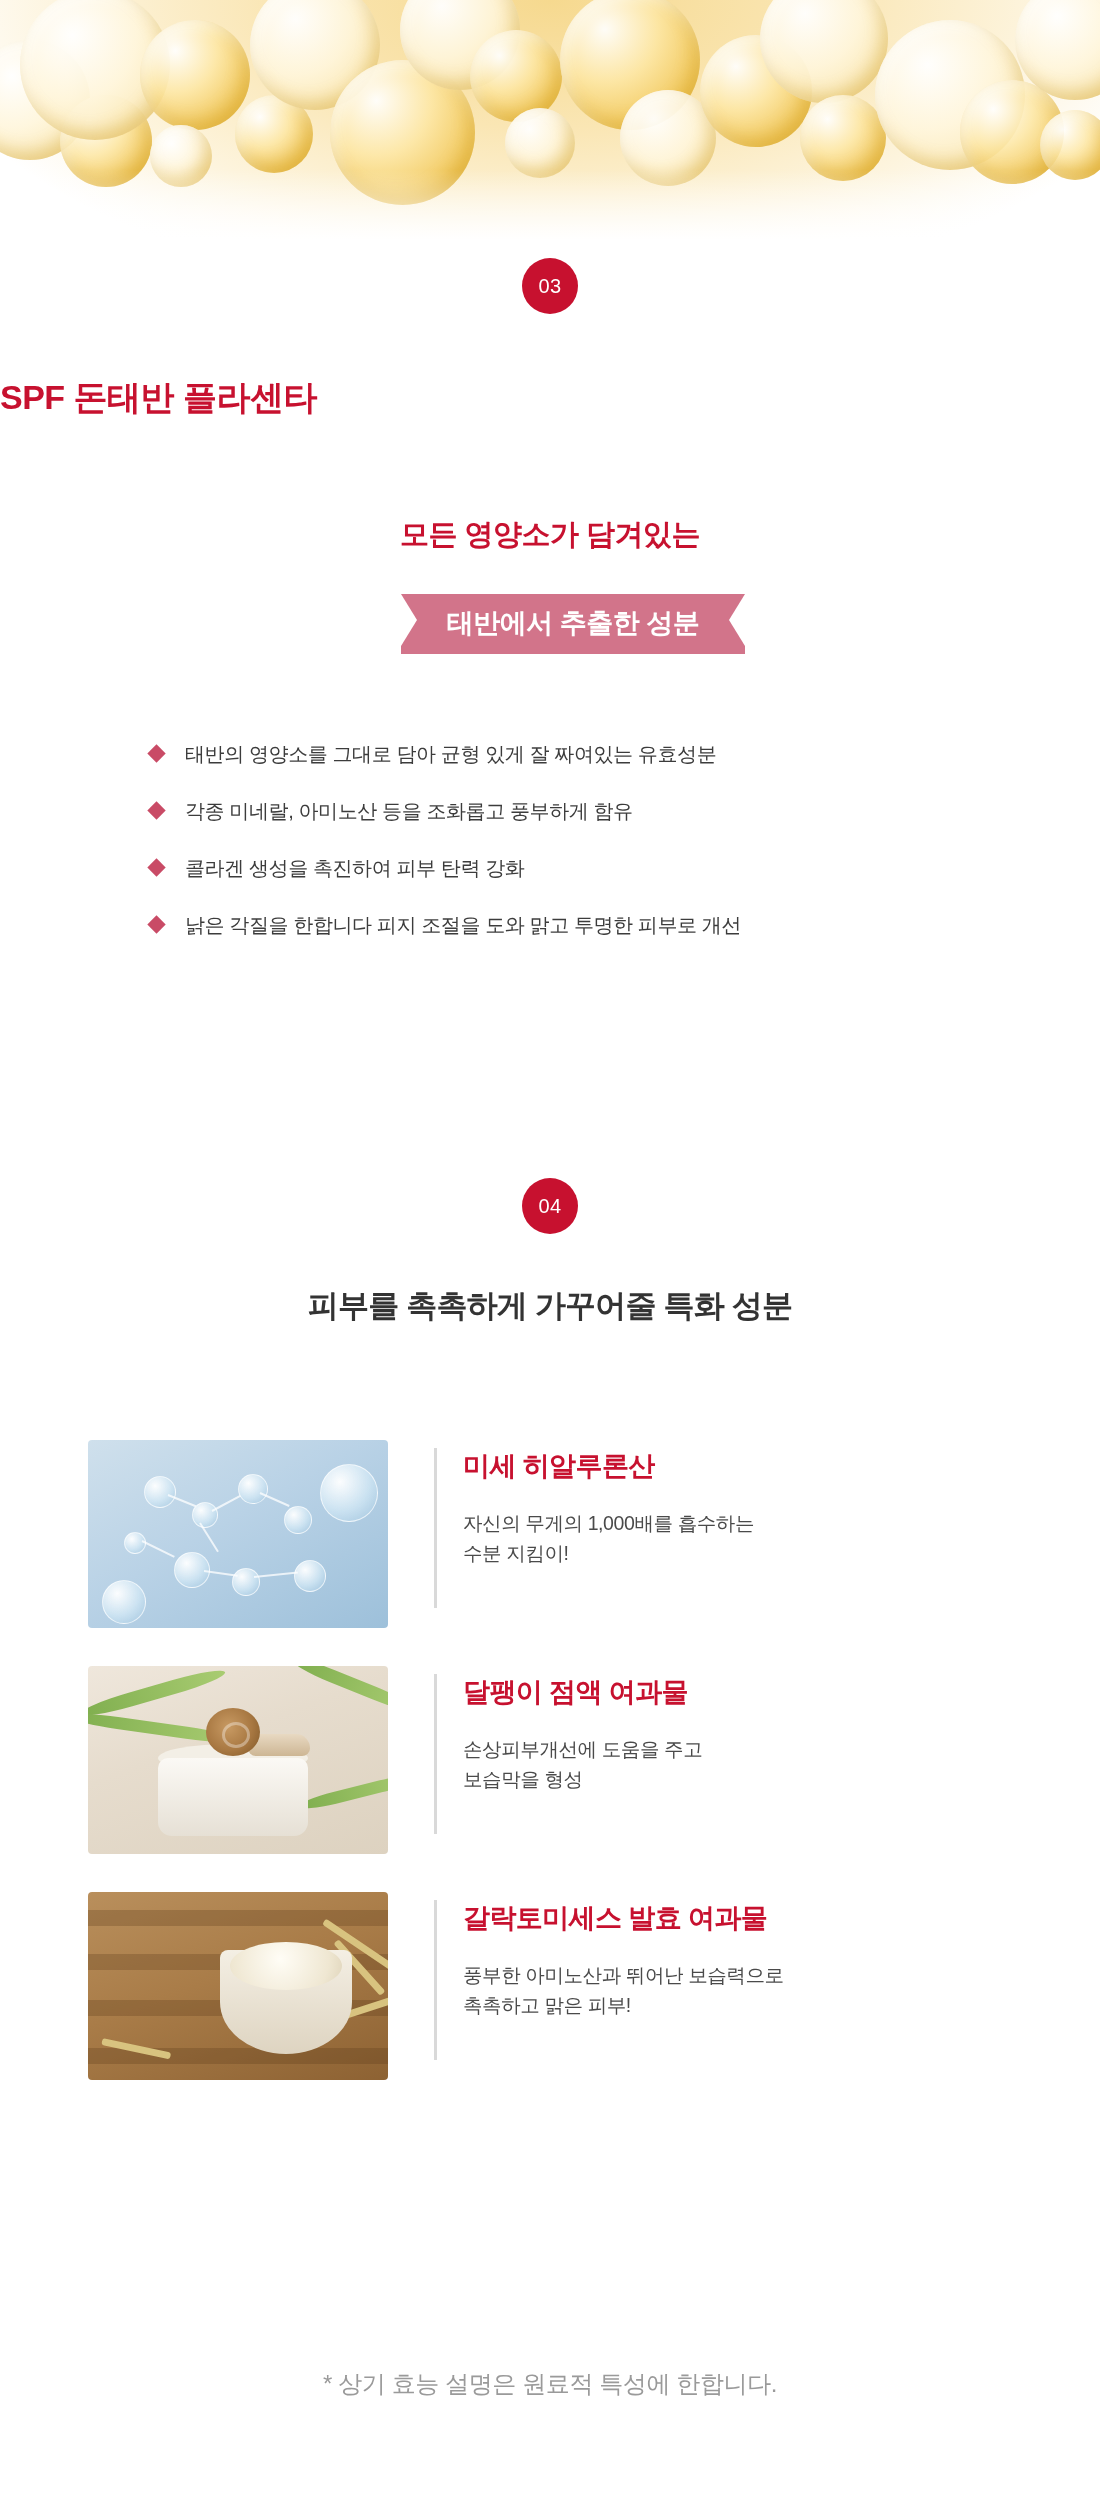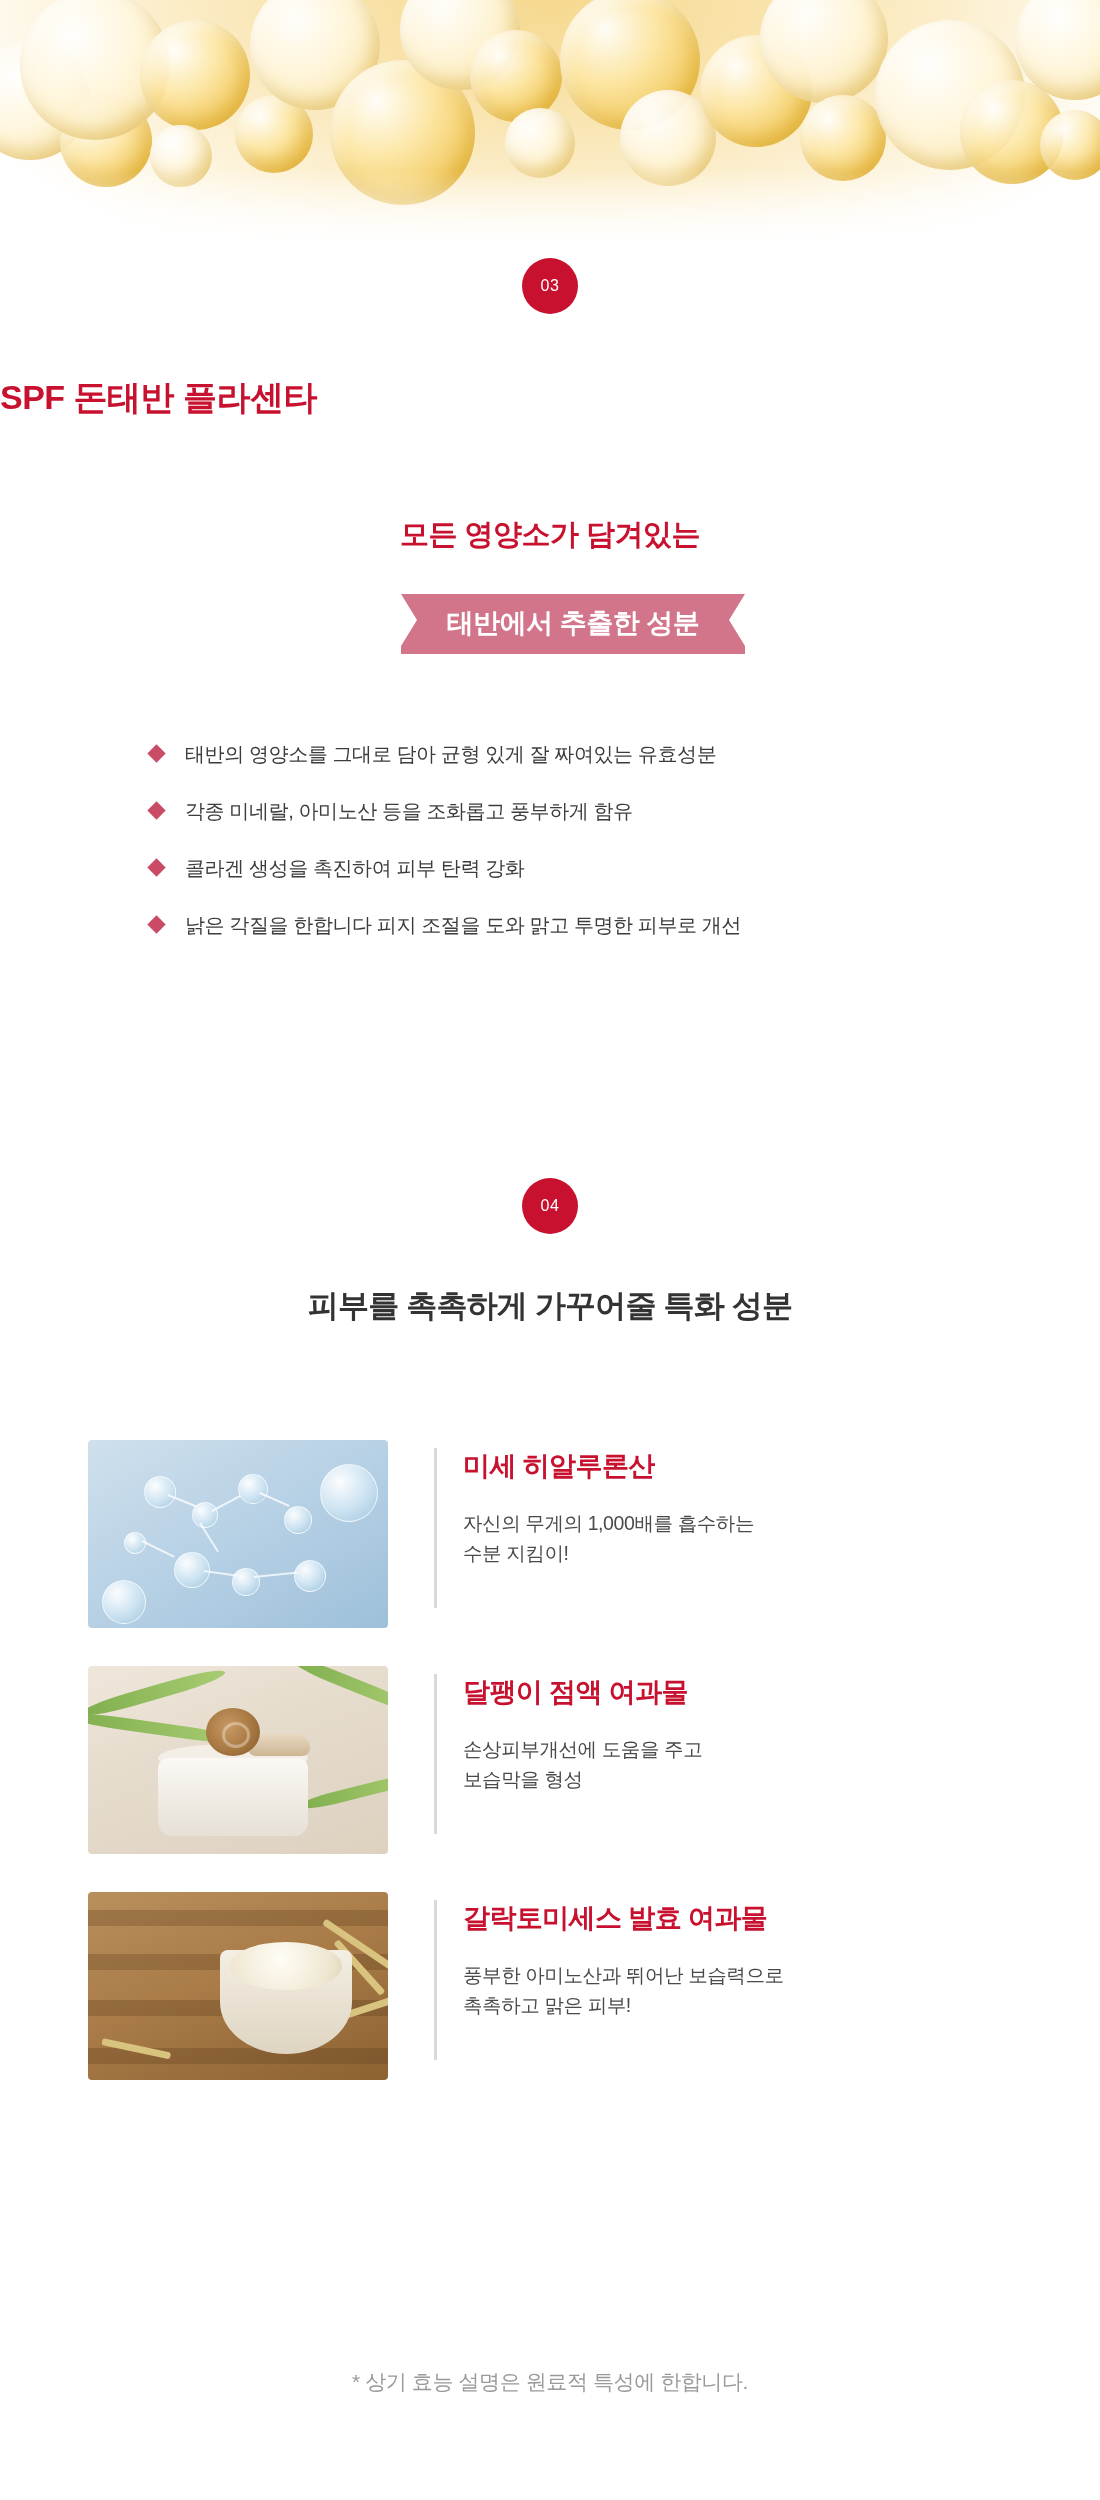--- a/index.html
+++ b/index.html
@@ -50,21 +50,21 @@
   }
 
   
   .badge {
     position: absolute;
     width: 56px;
     height: 56px;
     border-radius: 50%;
     background: #c7112f;
     color: #fff;
-    font-size: 16px;
+    font-size: 20px;
     line-height: 56px;
     text-align: center;
     letter-spacing: 0.5px;
   }
 
   
   .s3-title {
     position: absolute;
     top: 375px;
     left: 0;
@@ -321,21 +321,21 @@
     transform-origin: 0 50%;
   }
 
   
   .footnote {
     position: absolute;
     top: 2368px;
     left: 0;
     width: 1100px;
     text-align: center;
-    font-size: 21px;
+    font-size: 24px;
     color: #9a9a9a;
     letter-spacing: -0.4px;
   }
 </style>
 </head>
 <body>
 
 <div class="bubble-band">
   <div class="bg"></div>
 

